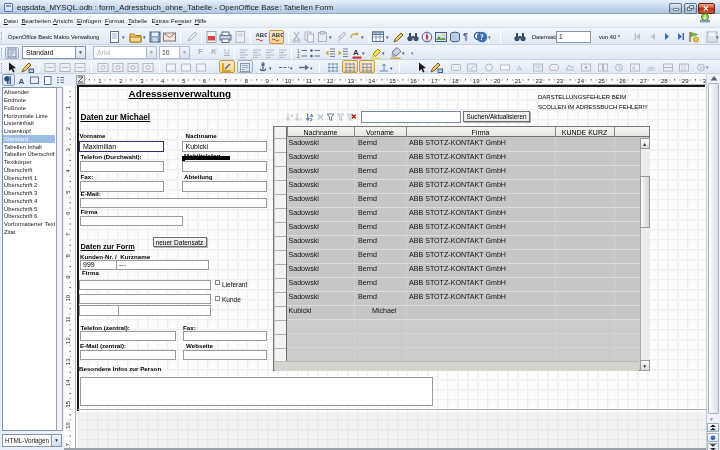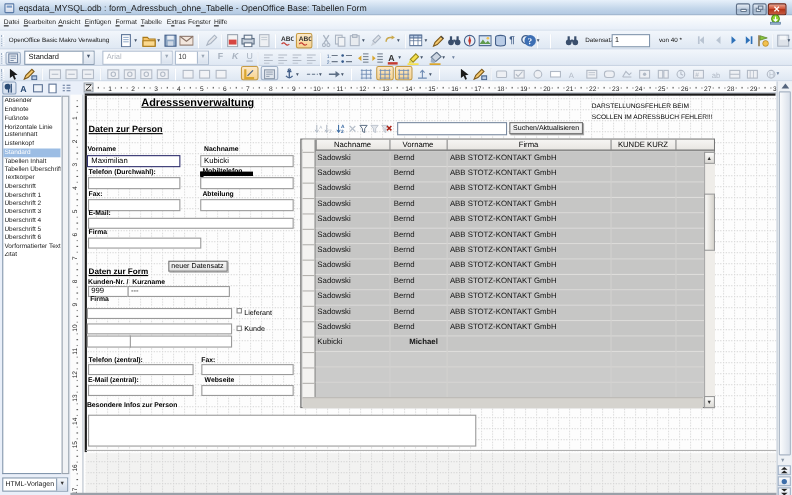--- a/index.html
+++ b/index.html
@@ -659,21 +659,21 @@
     </defs>
     <rect x="2" y="1" width="628" height="325" fill="url(#g)"></rect>
     <rect x="2" y="326" width="628" height="38" fill="#f2f2f1"></rect>
     <rect x="2" y="326" width="628" height="38" fill="url(#g)"></rect>
   </svg>
 <div style="position:absolute;left:77px;top:85px;width:628px;height:2px;background:#1a1a1a;"></div>
 <div style="position:absolute;left:77px;top:87px;width:2px;height:324px;background:#1a1a1a;"></div>
 <div style="position:absolute;left:78px;top:409px;width:628px;height:1px;background:#b0b0b0;"></div>
 <div style="position:absolute;left:64px;top:448px;width:656px;height:2px;background:#9aa0a8;"></div>
 <div style="position:absolute;left:80.5px;top:88px;font-size:9.9px;line-height:11.4px;color:#000;font-weight:bold;white-space:nowrap;margin-left:48px;"><u>Adresssenverwaltung</u></div>
-<div style="position:absolute;left:80.5px;top:113px;font-size:8.2px;line-height:9.7px;color:#000;font-weight:bold;white-space:nowrap;"><u>Daten zur Person</u></div>
+<div style="position:absolute;left:80.5px;top:113px;font-size:8.2px;line-height:9.7px;color:#000;font-weight:bold;white-space:nowrap;"><u>Daten zur Michael</u></div>
 <div style="position:absolute;left:79.5px;top:132px;font-size:6.2px;line-height:7.7px;color:#000;font-weight:bold;white-space:nowrap;">Vorname</div>
 <div style="position:absolute;left:185.5px;top:132px;font-size:6.2px;line-height:7.7px;color:#000;font-weight:bold;white-space:nowrap;">Nachname</div>
 <div style="position:absolute;left:79px;top:141px;width:85px;height:10.5px;background:#fff;border:1px solid #30306e;font-size:7px;line-height:9.5px;color:#000;padding-left:3px;white-space:nowrap;overflow:hidden;">Maximilian</div>
 <div style="position:absolute;left:181.5px;top:141px;width:85px;height:10.5px;background:#fff;border:1px solid #9a9a9a;font-size:7px;line-height:9.5px;color:#000;padding-left:3px;white-space:nowrap;overflow:hidden;">Kubicki</div>
 <div style="position:absolute;left:80.5px;top:152.5px;font-size:6.2px;line-height:7.7px;color:#000;font-weight:bold;white-space:nowrap;">Telefon (Durchwahl):</div>
 <div style="position:absolute;left:184px;top:151.5px;font-size:6.2px;line-height:7.7px;color:#000;font-weight:bold;white-space:nowrap;">Mobiltelefon</div>
 <div style="position:absolute;left:182px;top:156px;width:48px;height:3.5px;background:#000;"></div>
 <div style="position:absolute;left:182px;top:156px;width:2.5px;height:15px;background:#000;"></div>
 <div style="position:absolute;left:80px;top:161px;width:84px;height:10.5px;background:#fff;border:1px solid #9a9a9a;font-size:7px;line-height:9.5px;color:#000;padding-left:2px;white-space:nowrap;overflow:hidden;"></div>
 <div style="position:absolute;left:181.5px;top:161px;width:85px;height:10.5px;background:#fff;border:1px solid #9a9a9a;font-size:7px;line-height:9.5px;color:#000;padding-left:2px;white-space:nowrap;overflow:hidden;"></div>
@@ -781,21 +781,21 @@
 <div style="position:absolute;left:287px;top:278px;width:353px;height:14px;background:#c6c6c5;border-bottom:1px solid #dedddb;"></div>
 <div style="position:absolute;left:288.5px;top:279px;font-size:7.1px;line-height:8.6px;color:#111;font-weight:normal;white-space:nowrap;">Sadowski</div>
 <div style="position:absolute;left:358px;top:279px;font-size:7.1px;line-height:8.6px;color:#111;font-weight:normal;white-space:nowrap;">Bernd</div>
 <div style="position:absolute;left:409px;top:279px;font-size:7.1px;line-height:8.6px;color:#111;font-weight:normal;white-space:nowrap;">ABB STOTZ-KONTAKT GmbH</div>
 <div style="position:absolute;left:287px;top:292px;width:353px;height:14px;background:#c6c6c5;border-bottom:1px solid #dedddb;"></div>
 <div style="position:absolute;left:288.5px;top:293px;font-size:7.1px;line-height:8.6px;color:#111;font-weight:normal;white-space:nowrap;">Sadowski</div>
 <div style="position:absolute;left:358px;top:293px;font-size:7.1px;line-height:8.6px;color:#111;font-weight:normal;white-space:nowrap;">Bernd</div>
 <div style="position:absolute;left:409px;top:293px;font-size:7.1px;line-height:8.6px;color:#111;font-weight:normal;white-space:nowrap;">ABB STOTZ-KONTAKT GmbH</div>
 <div style="position:absolute;left:287px;top:306px;width:353px;height:14px;background:#c6c6c5;border-bottom:1px solid #dedddb;"></div>
 <div style="position:absolute;left:288.5px;top:307px;font-size:7.1px;line-height:8.6px;color:#111;font-weight:normal;white-space:nowrap;">Kubicki</div>
-<div style="position:absolute;left:372px;top:307px;font-size:7.1px;line-height:8.6px;color:#111;font-weight:bold;white-space:nowrap;">Michael</div>
+<div style="position:absolute;left:372px;top:307px;font-size:7.1px;line-height:8.6px;color:#111;font-weight:normal;white-space:nowrap;">Michael</div>
 <div style="position:absolute;left:287px;top:320px;width:353px;height:41px;background:#cbcbca;"></div>
 <div style="position:absolute;left:287px;top:333px;width:353px;height:1px;background:#d6d5d3;"></div>
 <div style="position:absolute;left:287px;top:347px;width:353px;height:1px;background:#d6d5d3;"></div>
 <div style="position:absolute;left:287px;top:361px;width:353px;height:1px;background:#d6d5d3;"></div>
 <div style="position:absolute;left:354px;top:138px;width:1px;height:223px;background:#d2d1cf;"></div>
 <div style="position:absolute;left:406px;top:138px;width:1px;height:223px;background:#d2d1cf;"></div>
 <div style="position:absolute;left:555px;top:138px;width:1px;height:223px;background:#d2d1cf;"></div>
 <div style="position:absolute;left:614px;top:138px;width:1px;height:223px;background:#d2d1cf;"></div>
 <div style="position:absolute;left:640px;top:138px;width:9.5px;height:233px;background:#efede9;border-left:1px solid #aaa;"></div>
 <div style="position:absolute;left:640px;top:138px;width:9.5px;height:11px;background:linear-gradient(#fbfbfa,#dcdad5);border:1px solid #9a9a9a;text-align:center;font-size:5px;line-height:10px;color:#333;">▲</div>

